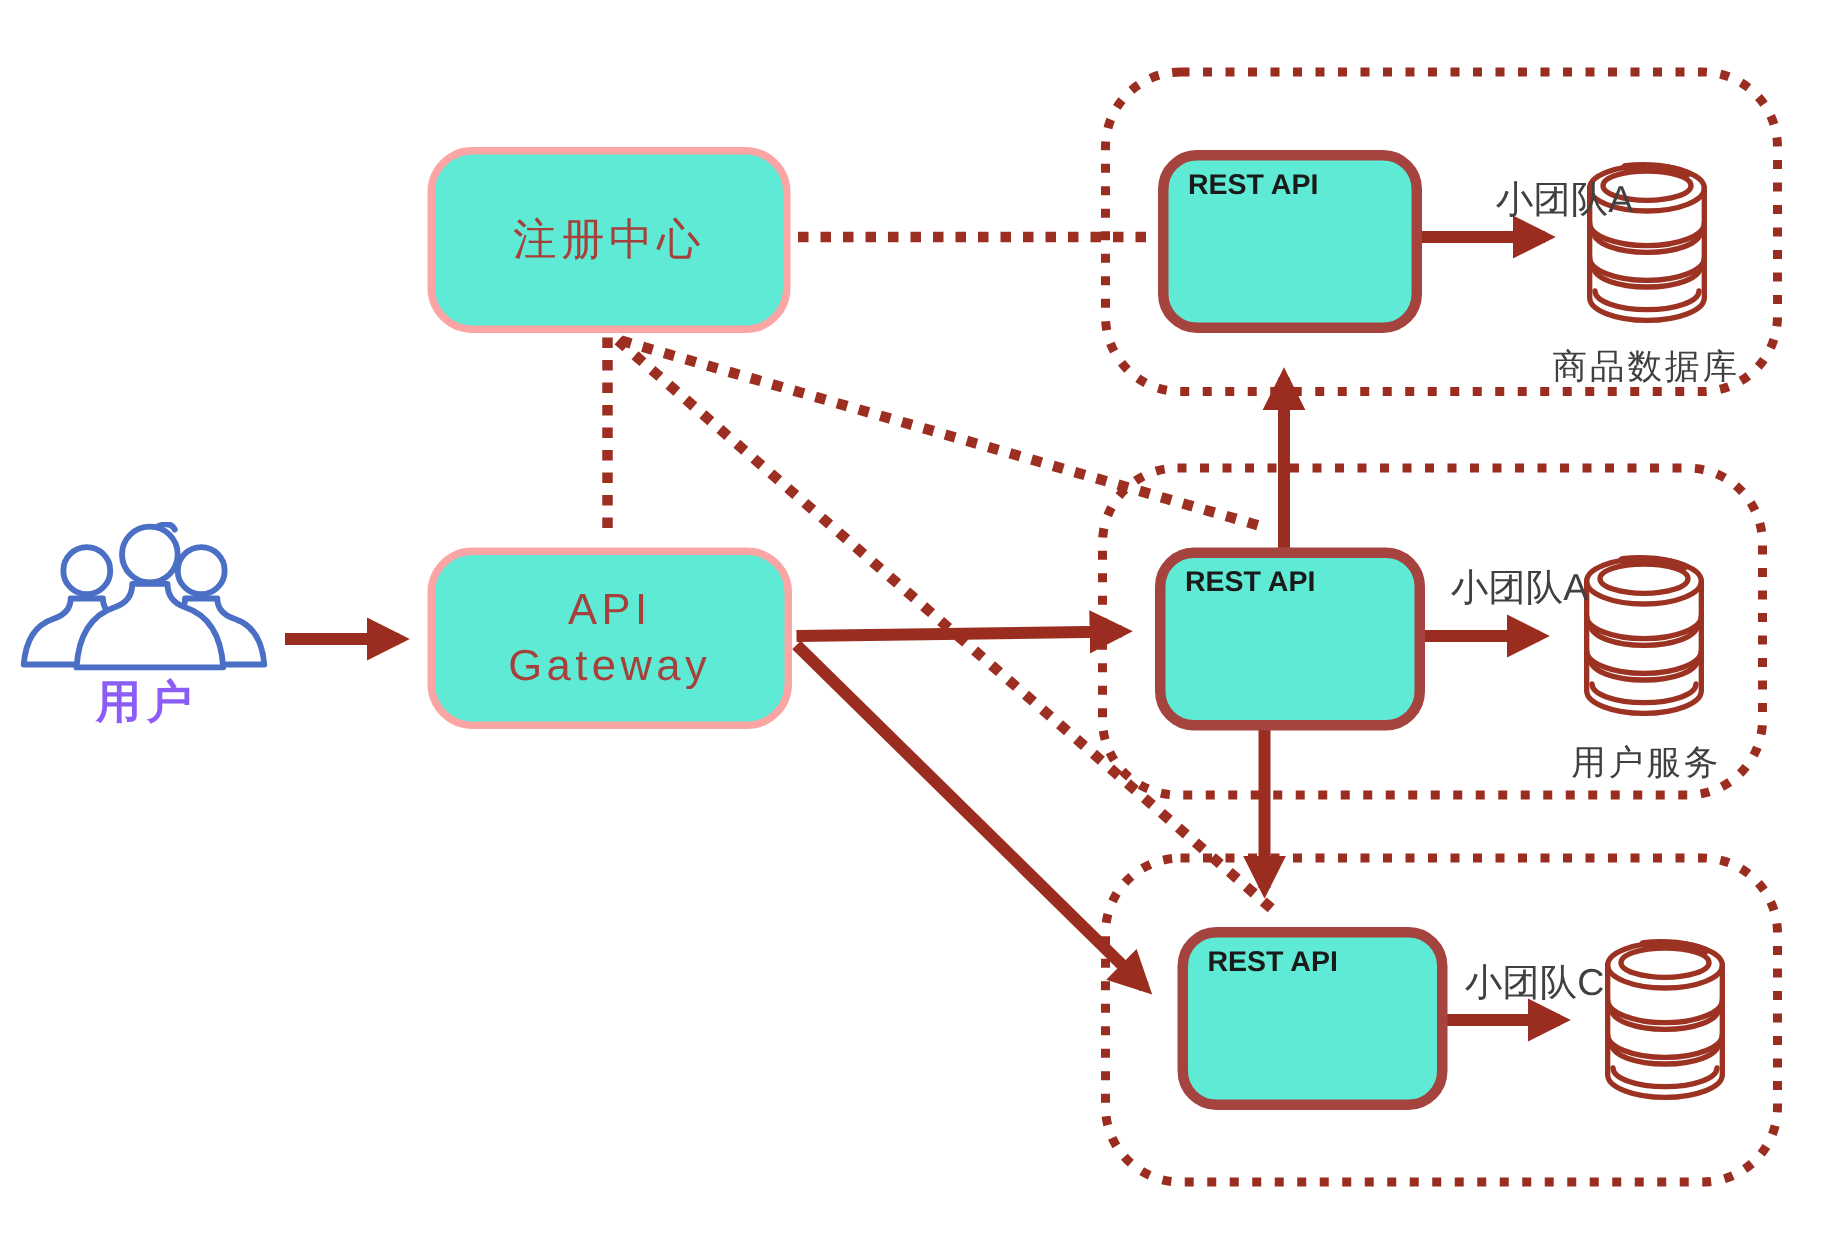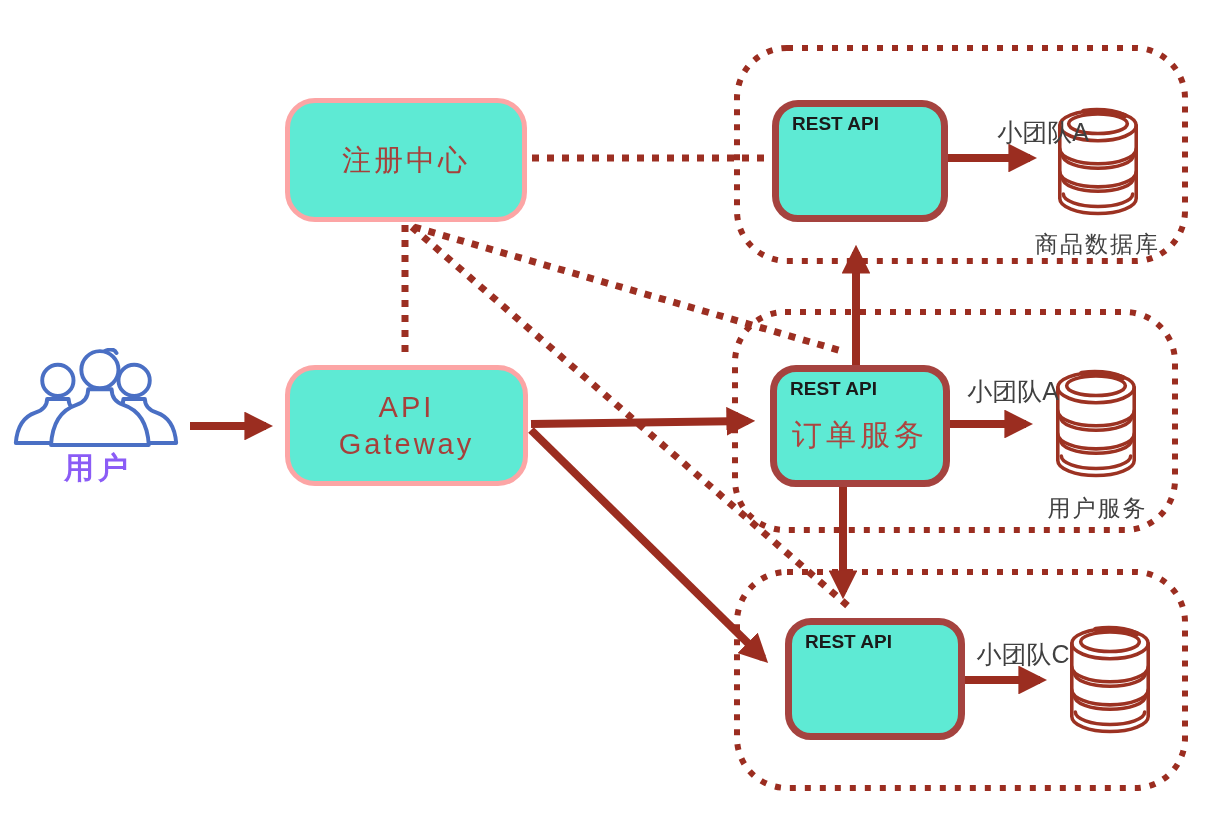--- a/index.html
+++ b/index.html
@@ -94,21 +94,20 @@
   <div class="userlbl" style="left:28px;top:448px;width:140px;">用户</div>
 
   <div class="node svc-box" style="left:772px;top:100px;width:176px;height:122px;">
     <div class="rest">REST API</div>
   </div>
   <div class="lbl team" style="left:988px;top:116px;width:110px;">小团队A</div>
   <div class="lbl dbname" style="left:1000px;top:213px;width:195px;">商品数据库</div>
 
   <div class="node svc-box" style="left:770px;top:365px;width:180px;height:122px;">
     <div class="rest">REST API</div>
-    <div class="svc-name">订单服务</div>
   </div>
   <div class="lbl team" style="left:958px;top:375px;width:110px;">小团队A</div>
   <div class="lbl dbname" style="left:1000px;top:477px;width:195px;">用户服务</div>
 
   <div class="node svc-box" style="left:785px;top:618px;width:180px;height:122px;">
     <div class="rest">REST API</div>
   </div>
   <div class="lbl team" style="left:968px;top:638px;width:110px;">小团队C</div>
 
 </div>

